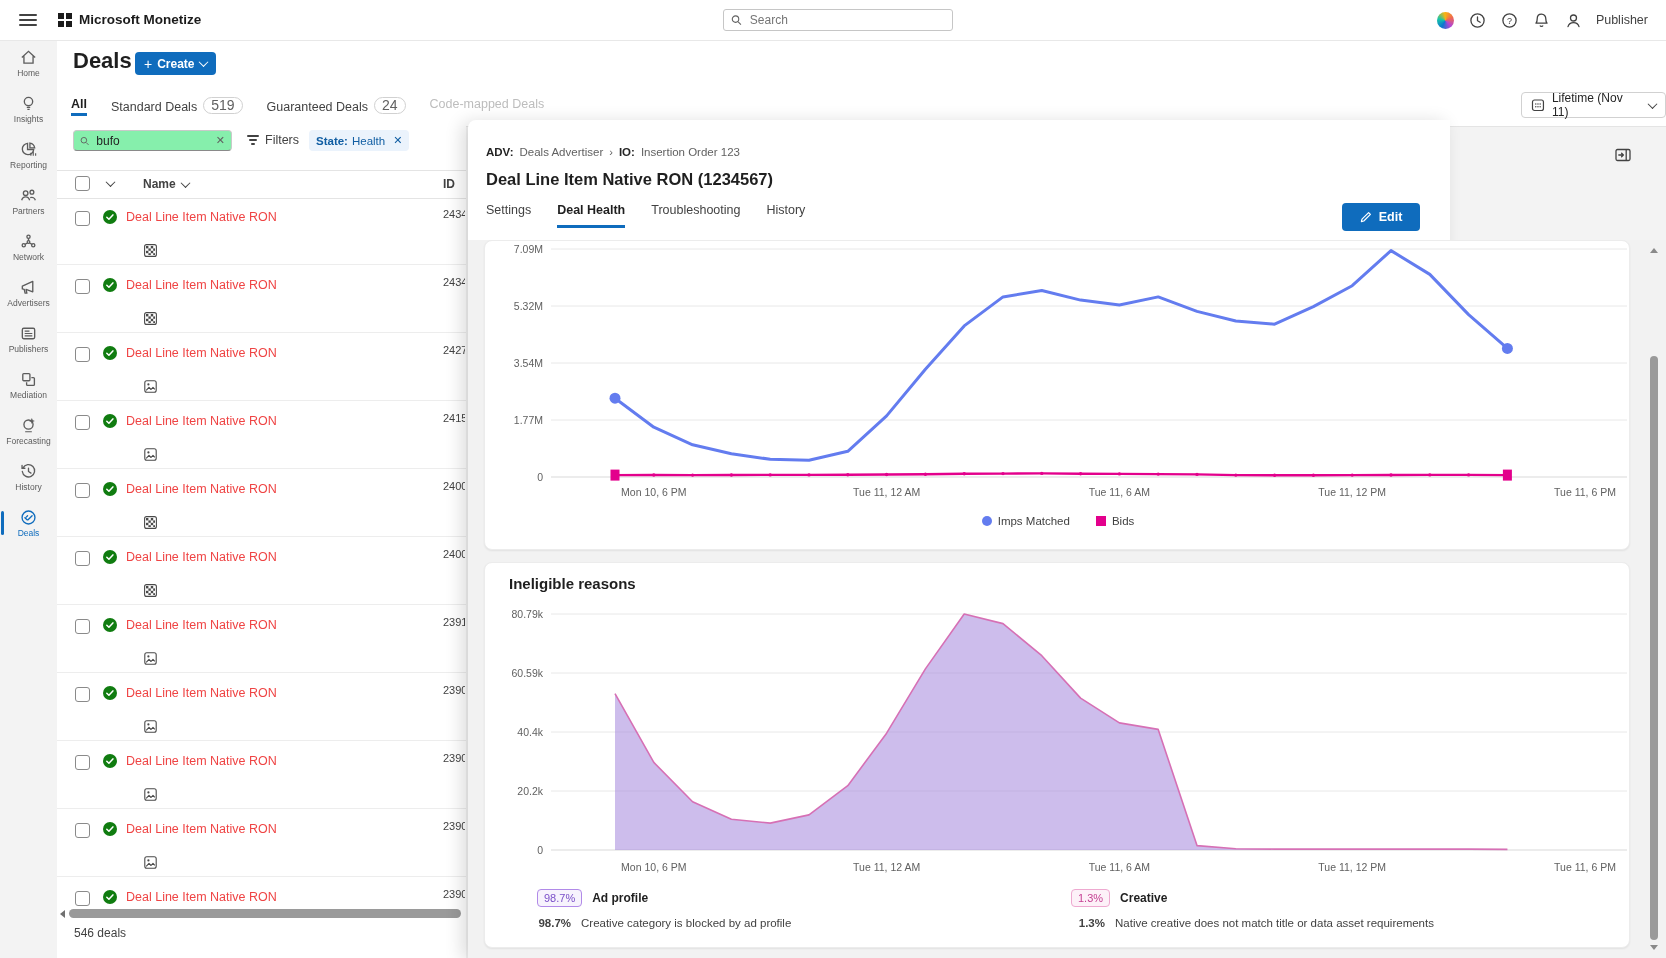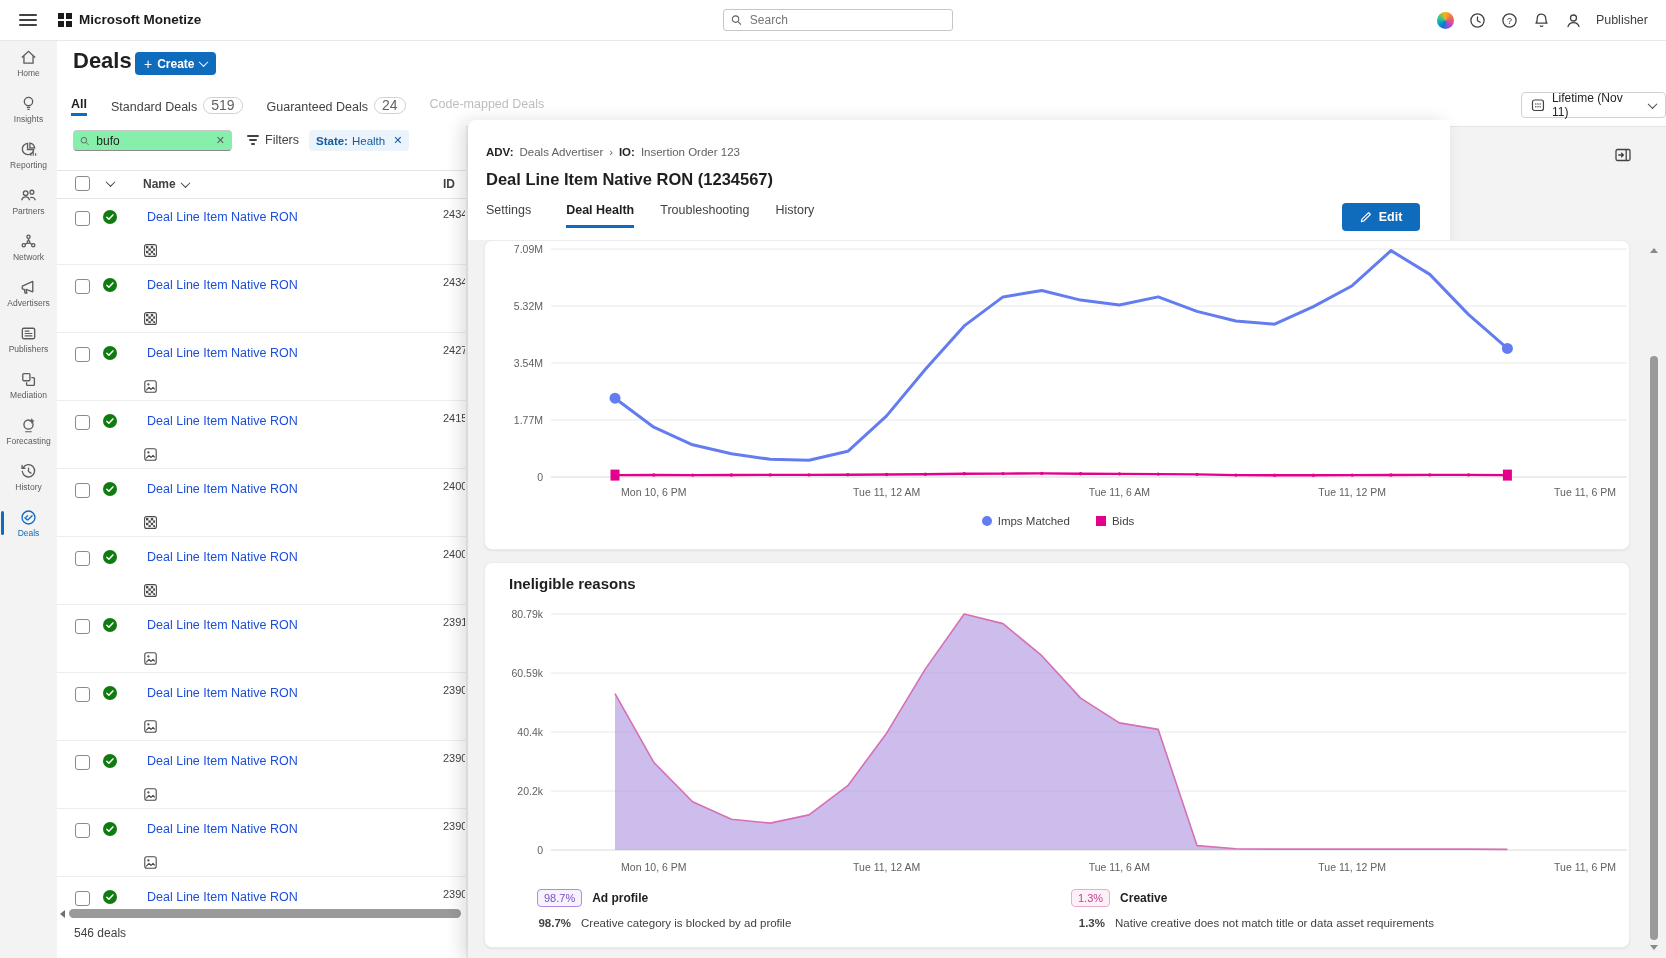--- a/index.html
+++ b/index.html
@@ -51,39 +51,39 @@
   .thead{position:absolute;left:0;top:130px;width:409px;height:27px;border-top:1px solid #e4e4e4;border-bottom:1px solid #e4e4e4;font-size:12px;color:#424242;}
   .cb{display:inline-block;width:15px;height:15px;border:1px solid #8a8a8a;border-radius:3px;background:#fff;cursor:pointer;box-sizing:border-box;}
   .thead .cb{position:absolute;left:18px;top:5px;}
   .hdr-chev{position:absolute;left:50px;top:9px;color:#424242;}
   .hname{position:absolute;left:86px;top:6px;font-weight:bold;display:flex;gap:6px;align-items:center;}
   .hid{position:absolute;left:386px;top:6px;font-weight:bold;}
   .rows{position:absolute;left:0;top:157px;width:409px;height:711px;overflow:hidden;}
   .trow{position:relative;width:409px;height:68px;border-bottom:1px solid #ededed;box-sizing:border-box;}
   .trow .cb{position:absolute;left:18px;top:14px;}
   .status{position:absolute;left:45px;top:12px;width:16px;height:16px;}
-  .rname{position:absolute;left:90px;top:13px;font-size:12.5px;color:#1d4ed8;cursor:pointer;}
+  .rname{position:absolute;left:69px;top:13px;font-size:12.5px;color:#ef4444;cursor:pointer;}
   .ricon{position:absolute;left:87px;top:46px;width:13px;height:13px;display:none;}
   .rid{position:absolute;left:386px;top:11px;font-size:11px;color:#424242;width:22px;overflow:hidden;white-space:nowrap;}
   .hscroll{position:absolute;left:0;top:868px;width:409px;height:12px;}
   .hs-arrow{position:absolute;left:3px;top:2px;width:0;height:0;border-top:4px solid transparent;border-bottom:4px solid transparent;border-right:5px solid #707070;cursor:pointer;}
   .hs-thumb{position:absolute;left:12px;top:1px;width:392px;height:9px;background:#9a9a9a;border-radius:5px;cursor:pointer;}
   .list-footer{position:absolute;left:17px;top:886px;font-size:12px;color:#424242;}
   
   .lifetime{position:absolute;left:1521px;top:92px;height:24px;background:#fff;border:1px solid #d1d1d1;border-radius:4px;display:flex;align-items:center;gap:7px;padding:0 9px;font-size:12px;color:#242424;cursor:pointer;z-index:3;}
   
   .panel{position:absolute;left:468px;top:120px;width:982px;height:838px;background:#fff;border-radius:8px 0 0 0;box-shadow:-6px 2px 18px rgba(0,0,0,0.14);z-index:20;}
   .expand-ic{position:absolute;left:1146px;top:26px;width:18px;height:18px;cursor:pointer;}
   .bcrumb{position:absolute;left:18px;top:26px;font-size:11.5px;color:#616161;display:flex;gap:6px;align-items:center;}
   .bcrumb b{color:#242424;}
   .bcrumb .sep{color:#616161;font-size:11px;}
   .p-title{position:absolute;left:18px;top:50px;font-size:16.5px;font-weight:bold;color:#1f1f1f;}
   .p-tabs{position:absolute;left:18px;top:83px;display:flex;gap:26px;font-size:12.5px;color:#424242;}
   .p-tab{padding-bottom:8px;cursor:pointer;}
-  .p-tab.active{font-weight:bold;color:#1f1f1f;border-bottom:3px solid #0f6cbd;margin-left:9px;}
+  .p-tab.active{font-weight:bold;color:#1f1f1f;border-bottom:3px solid #0f6cbd;}
   .edit-btn{position:absolute;right:30px;top:83px;height:28px;width:78px;background:#0f6cbd;border:none;border-radius:4px;color:#fff;font-size:12.5px;font-weight:bold;display:flex;align-items:center;justify-content:center;gap:7px;cursor:pointer;font-family:inherit;}
   .p-content{position:absolute;left:0;top:120px;width:1198px;height:718px;background:#f2f2f2;}
   .card{position:absolute;background:#fff;border-radius:8px;box-shadow:0 1px 2px rgba(0,0,0,0.07);border:1px solid #ececec;box-sizing:border-box;}
   .card1{left:16px;top:0;width:1146px;height:310px;}
   .card2{left:16px;top:322px;width:1146px;height:386px;}
   .legend{position:absolute;left:0;top:274px;width:1146px;display:flex;justify-content:center;gap:26px;font-size:11.5px;color:#424242;align-items:center;}
   .lg-dot{display:inline-block;width:10px;height:10px;border-radius:50%;background:#637CEF;margin-right:6px;vertical-align:-1px;}
   .lg-sq{display:inline-block;width:10px;height:10px;background:#E3008C;margin-right:6px;vertical-align:-1px;}
   .c2-title{position:absolute;left:24px;top:12px;font-size:15px;font-weight:bold;color:#1f1f1f;}
   .stat{position:absolute;top:326px;width:520px;}

